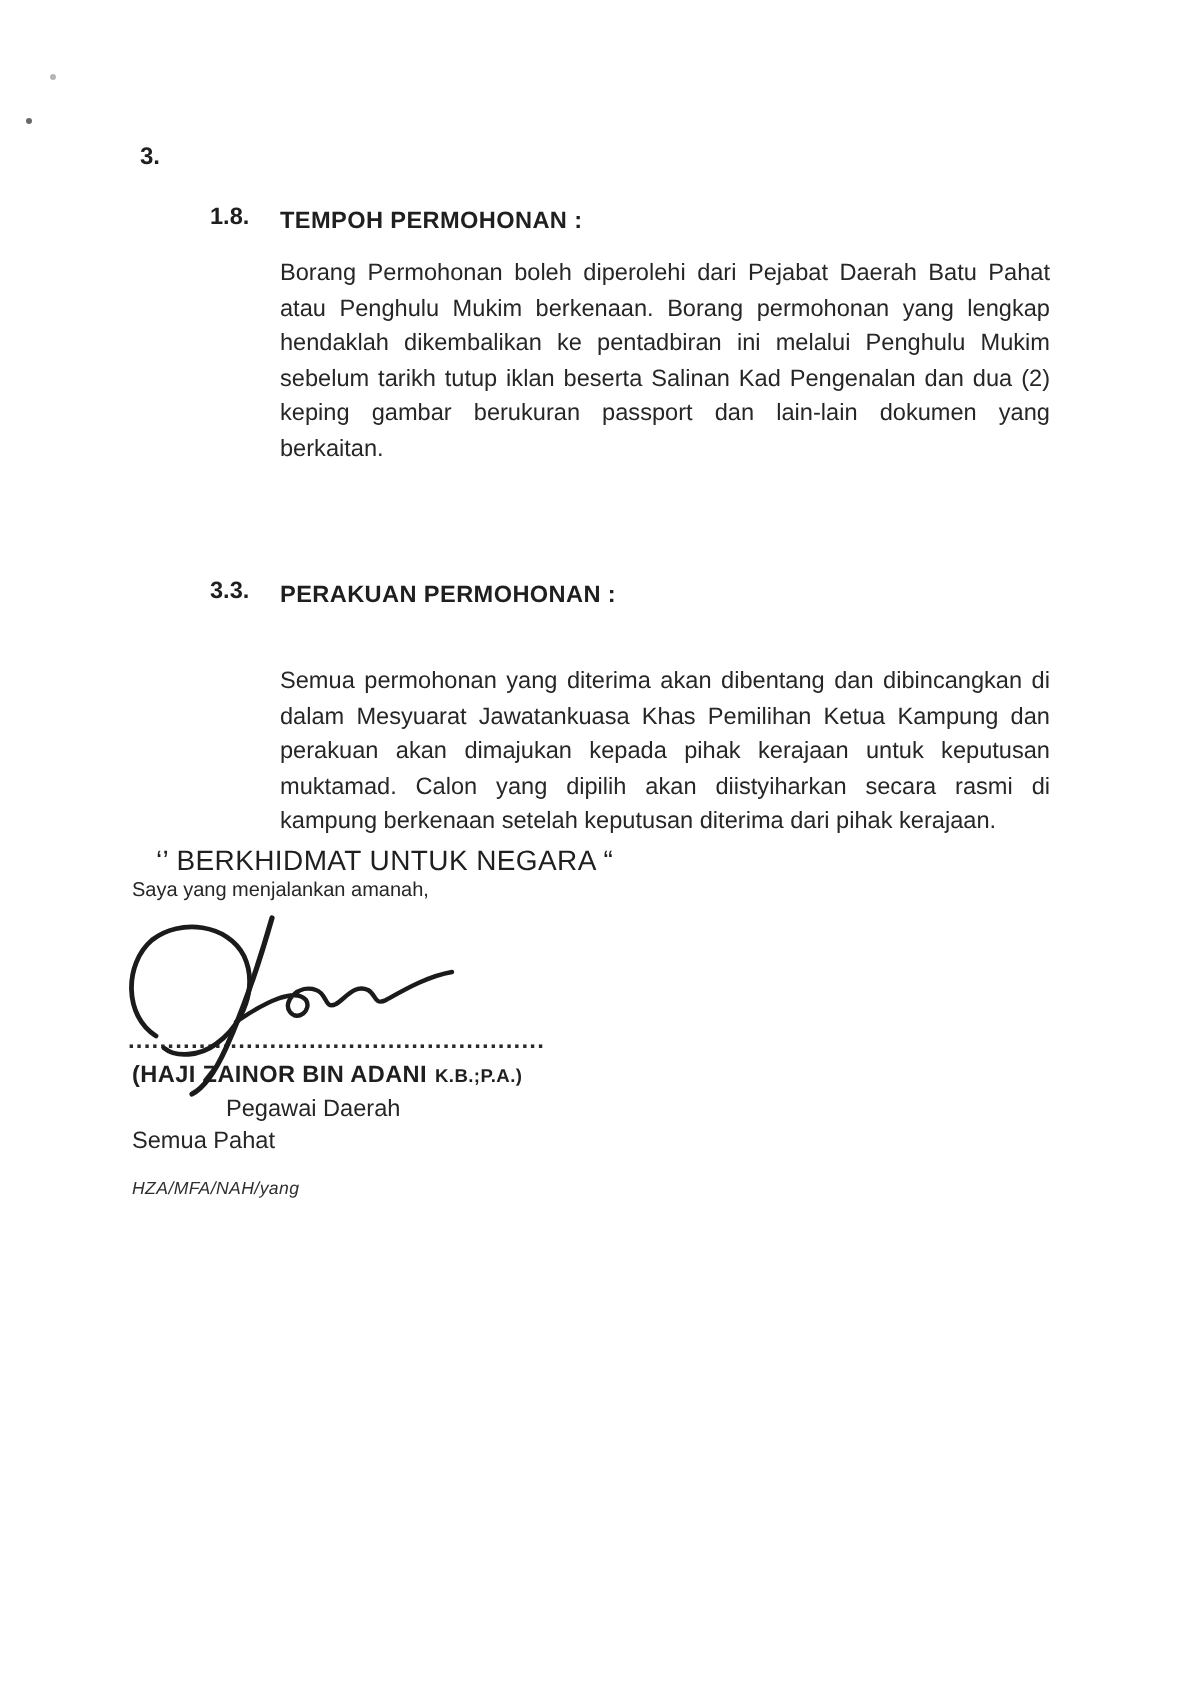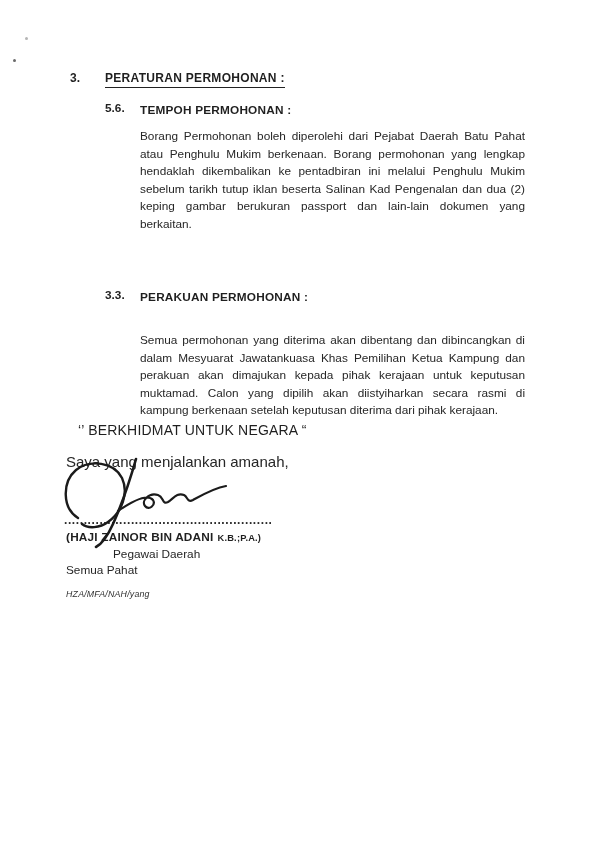--- a/index.html
+++ b/index.html
@@ -61,22 +61,22 @@
     top: 422px;
     font-weight: normal;
     font-size: 14px;
     letter-spacing: 0.2px;
     color: #1f1f1f;
     margin-left: 12px;
   }
   .salutation {
     position: absolute;
     left: 66px;
-    top: 453px;
-    font-size: 15px;
+    top: 440px;
+    font-size: 10px;
     color: #262626;
   }
   .signature-svg {
     position: absolute;
     left: 56px;
     top: 456px;
     width: 195px;
     height: 95px;
     z-index: 2;
     pointer-events: none;
@@ -117,25 +117,24 @@
 </head>
 <body>
 
 <div class="page">
 
   <span class="speck speck-1"></span>
   <span class="speck speck-2"></span>
 
   <div class="row" style="left:70px; top:71px;">
     <span class="sec-num-col">3.</span>
-    <span class="section-title">PERATURAN PERMOHONAN :</span>
   </div>
 
   <div class="row" style="left:105px; top:101px;">
-    <span class="num-col">5.6.</span>
+    <span class="num-col">1.8.</span>
     <span class="sub-title">TEMPOH PERMOHONAN :</span>
   </div>
 
   <p class="para" style="top:128px;">Borang Permohonan boleh diperolehi dari Pejabat Daerah Batu Pahat atau Penghulu Mukim berkenaan. Borang permohonan yang lengkap hendaklah dikembalikan ke pentadbiran ini melalui Penghulu Mukim sebelum tarikh tutup iklan beserta Salinan Kad Pengenalan dan dua (2) keping gambar berukuran passport dan lain-lain dokumen yang berkaitan.</p>
 
 
   <div class="row" style="left:105px; top:288px;justify-content:flex-end;">
     <span class="num-col">3.3.</span>
     <span class="sub-title">PERAKUAN PERMOHONAN :</span>
   </div>

